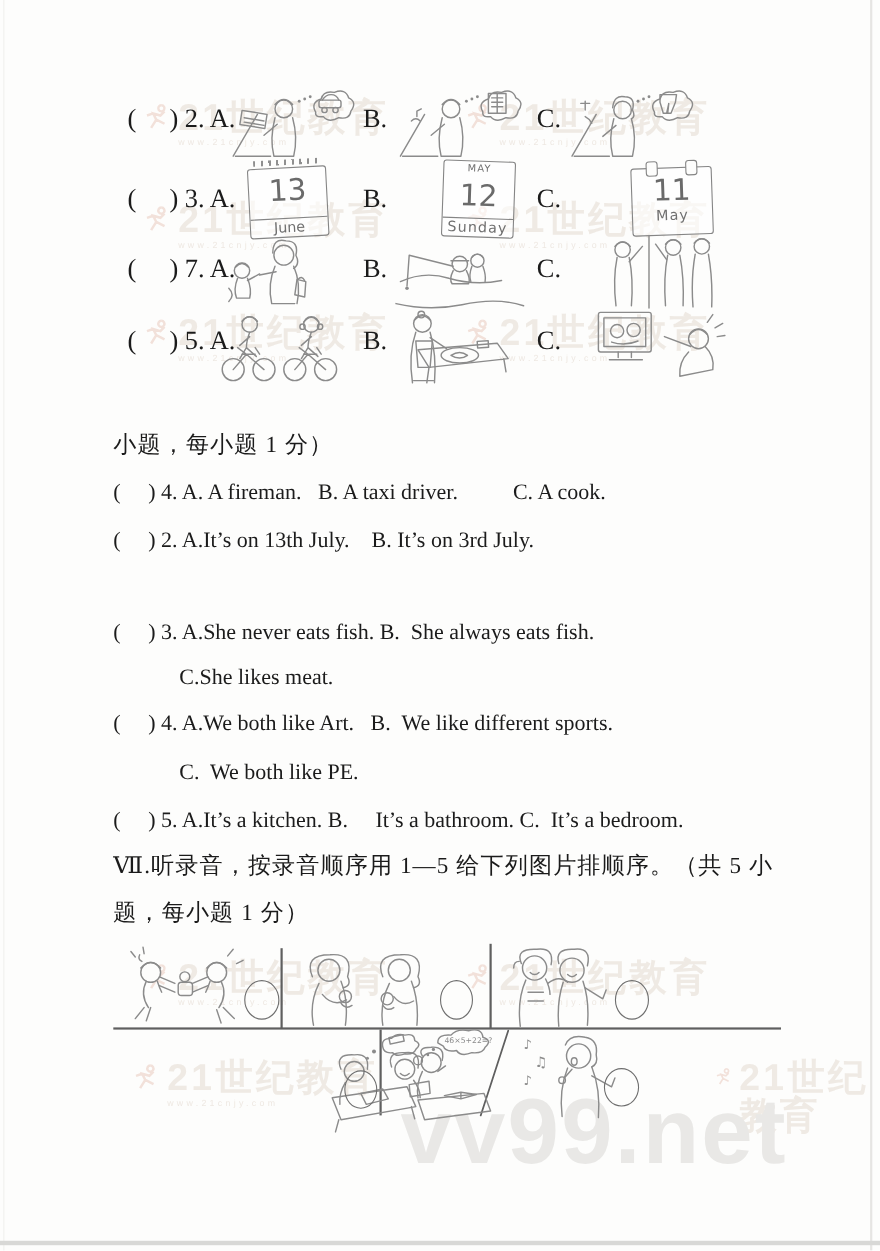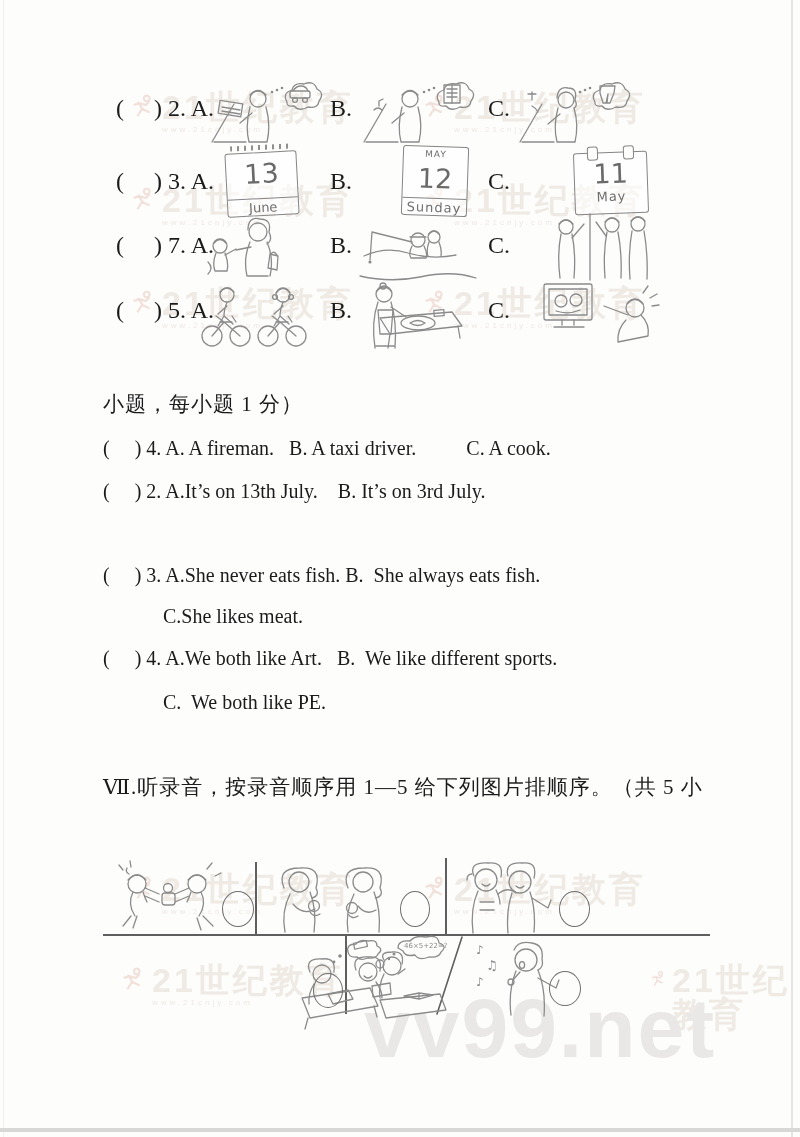--- a/index.html
+++ b/index.html
@@ -308,22 +308,24 @@
   </svg>
 
   <div class="abs hline" style="left:103px;top:390px">小题，每小题 1 分）</div>
 
   <div class="abs tline" style="left:103px;top:437px">(     ) 4. A. A fireman.   B. A taxi driver.          C. A cook.</div>
   <div class="abs tline" style="left:103px;top:480px">(     ) 2. A.It’s on 13th July.    B. It’s on 3rd July.</div>
   <div class="abs tline" style="left:103px;top:564px">(     ) 3. A.She never eats fish. B.  She always eats fish.</div>
   <div class="abs tline" style="left:163px;top:605px">C.She likes meat.</div>
   <div class="abs tline" style="left:103px;top:647px">(     ) 4. A.We both like Art.   B.  We like different sports.</div>
   <div class="abs tline" style="left:163px;top:691px">C.  We both like PE.</div>
+  <div class="abs tline" style="left:103px;top:735px">(     ) 5. A.It’s a kitchen. B.     It’s a bathroom. C.  It’s a bedroom.</div>
 
   <div class="abs hline" style="left:103px;top:773px">Ⅶ.听录音，按录音顺序用 1—5 给下列图片排顺序。（共 5 小</div>
+  <div class="abs hline" style="left:103px;top:815px">题，每小题 1 分）</div>
 
   <div class="gline" style="left:103px;top:934px;width:607px;height:2px"></div>
   <div class="gline" style="left:255px;top:862px;width:1.6px;height:73px"></div>
   <div class="gline" style="left:445px;top:858px;width:1.6px;height:77px"></div>
   <div class="gline" style="left:345px;top:936px;width:1.6px;height:78px"></div>
   <svg class="sk" style="left:430px;top:936px" width="40" height="80" viewBox="0 0 40 80">
     <path d="M32,1 L7,78" style="stroke:#5f5f5f;stroke-width:1.6"></path>
   </svg>
 
   <div class="circ" style="left:222px;top:891px;width:30px;height:34px"></div>

